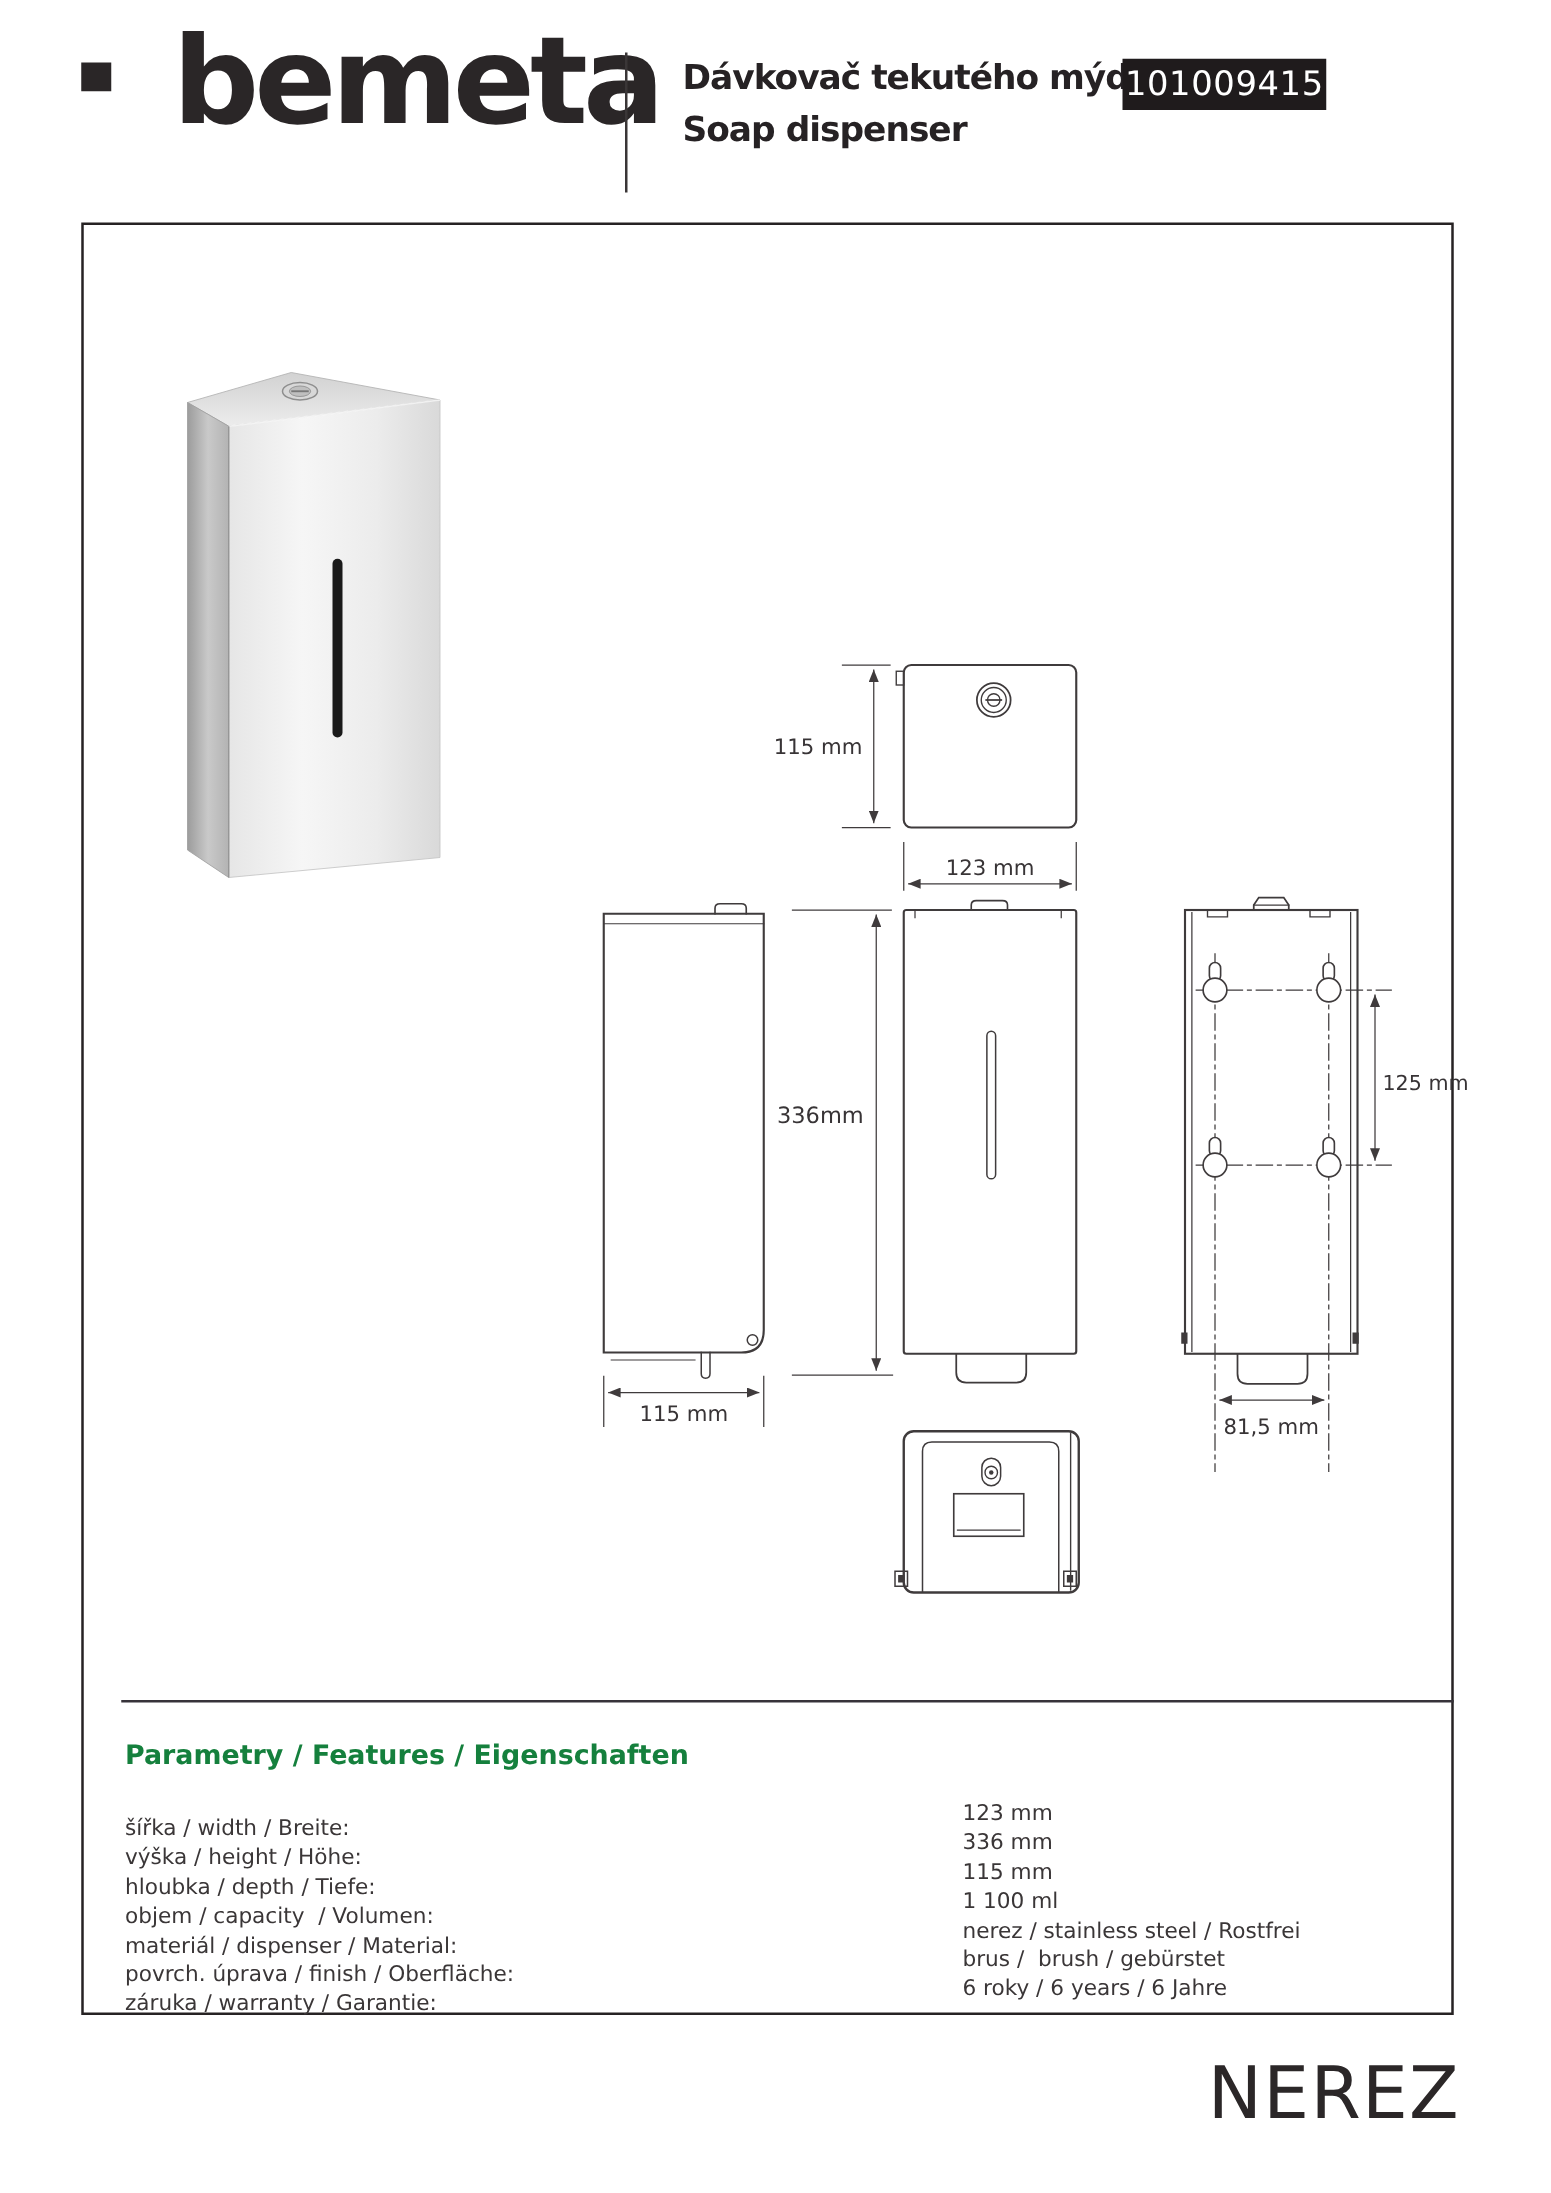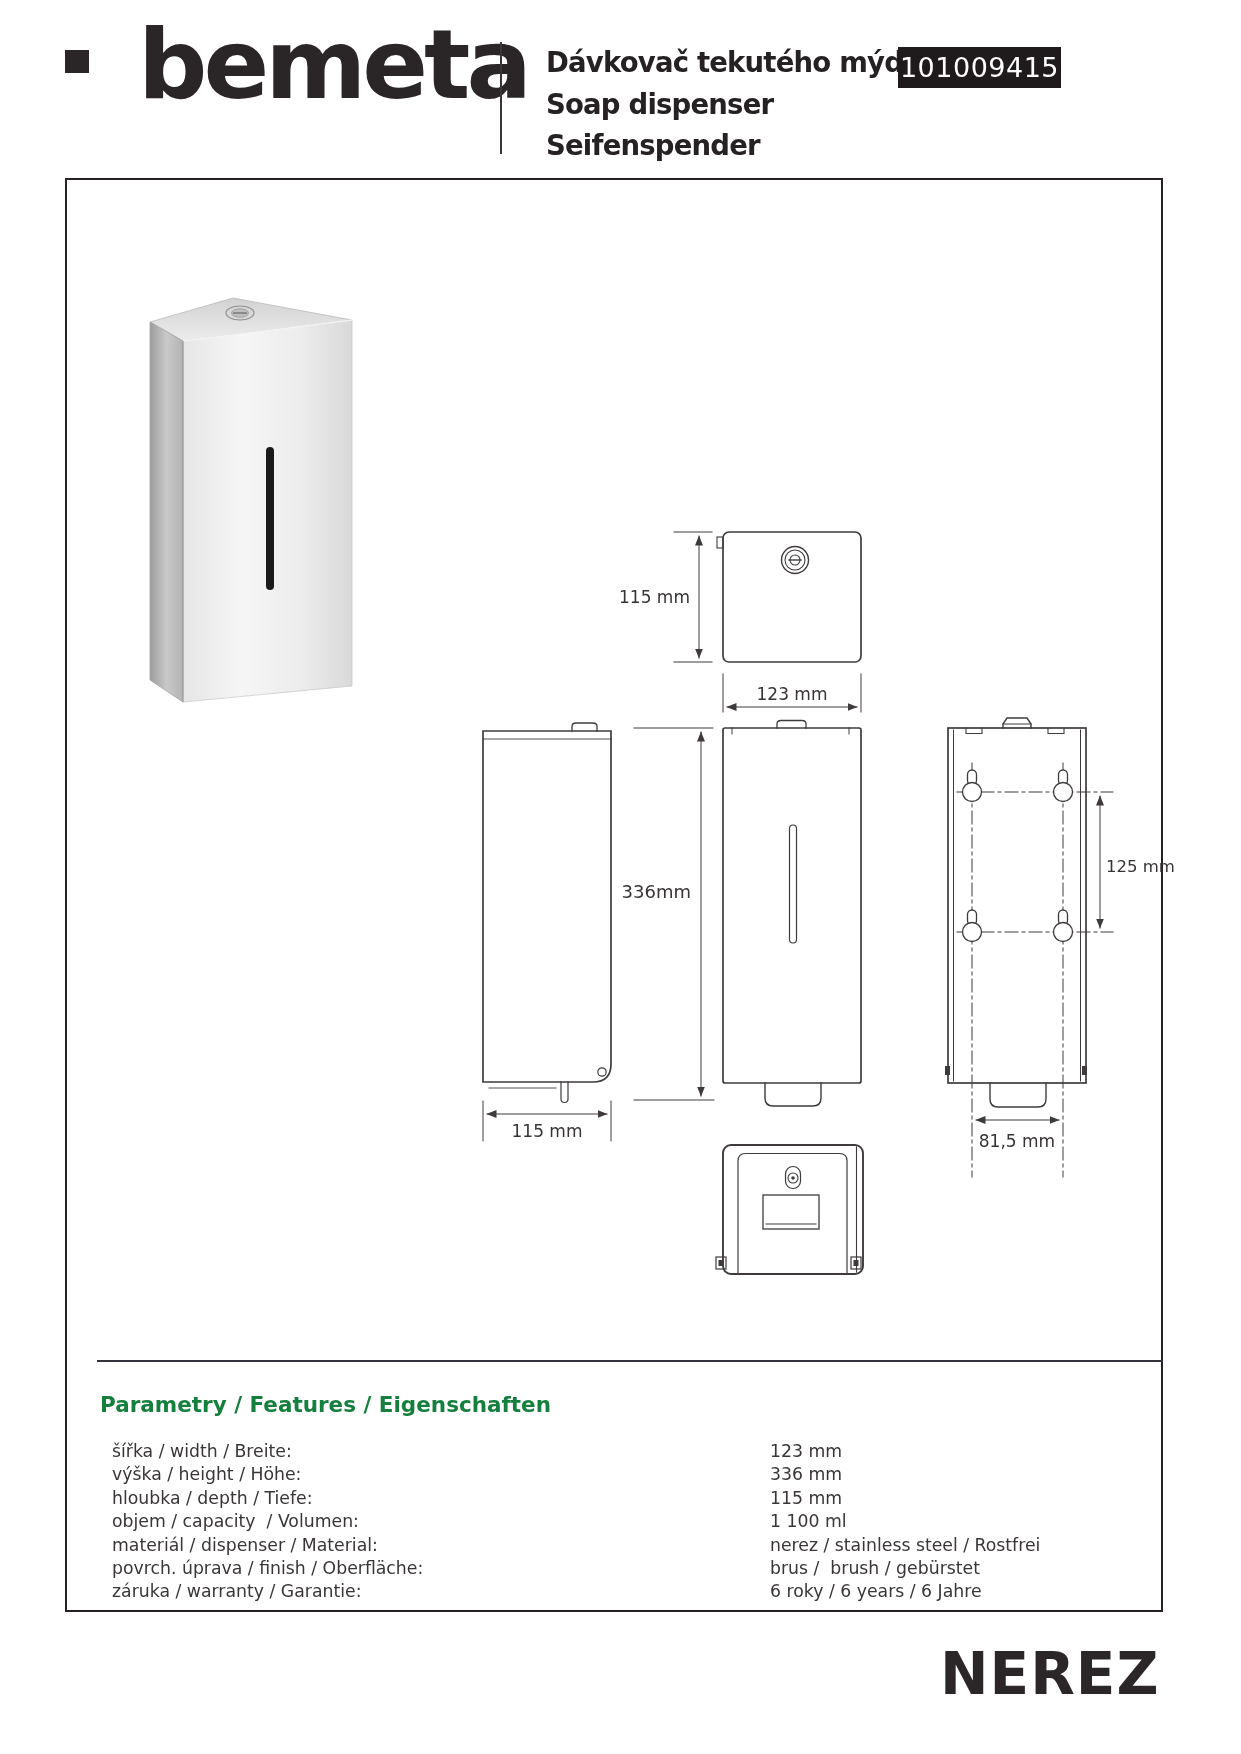--- a/index.html
+++ b/index.html
@@ -28,39 +28,38 @@
   .panel{position:absolute;left:65px;top:178px;width:1094px;height:1430px;border:2px solid #262223;}
   .panel-divider{position:absolute;left:97px;top:1360px;width:1066px;height:2px;background:#37333a;}
 
   
   svg.sheet{position:absolute;left:0;top:0;}
 
   
   .param-heading{position:absolute;left:100px;top:1392px;font-size:21.5px;font-weight:bold;color:#15803d;white-space:pre;}
   .param-rows{position:absolute;left:100px;top:1441px;width:1040px;}
   .param-row{position:relative;height:23.4px;font-size:17.3px;color:#3a3637;}
-  .param-label{position:absolute;left:12px;white-space:pre;}
+  .param-label{position:absolute;left:0;white-space:pre;margin-top:12px;}
   .param-value{position:absolute;left:670px;white-space:pre;}
 
   
   .nerez{
-    position:absolute;left:940px;top:1645px;width:228px;
-    font-size:58px;font-weight:bold;letter-spacing:1px;line-height:1;color:#2b2728;
+    position:absolute;left:940px;top:1645px;width:228px;text-align:right;
+    font-size:58px;font-weight:normal;letter-spacing:1px;line-height:1;color:#2b2728;
   }
 </style>
 </head>
 <body>
 
 <div class="logo-square"></div>
 <div class="logo-text">BEMETA</div>
 <div class="vdiv"></div>
 <div class="titles">
   <div class="title-line">Dávkovač tekutého mýdla</div>
   <div class="title-line">Soap dispenser</div>
-  <div class="title-line">Seifenspender</div>
 </div>
 <div class="code-badge">101009415</div>
 
 <div class="panel"></div>
 <div class="panel-divider"></div>
 
 <svg class="sheet" width="1241" height="1754" viewBox="0 0 1241 1754">
   <defs>
     <linearGradient id="gFront" x1="0" y1="0" x2="1" y2="0">
       <stop offset="0" stop-color="#e6e6e6"></stop>

